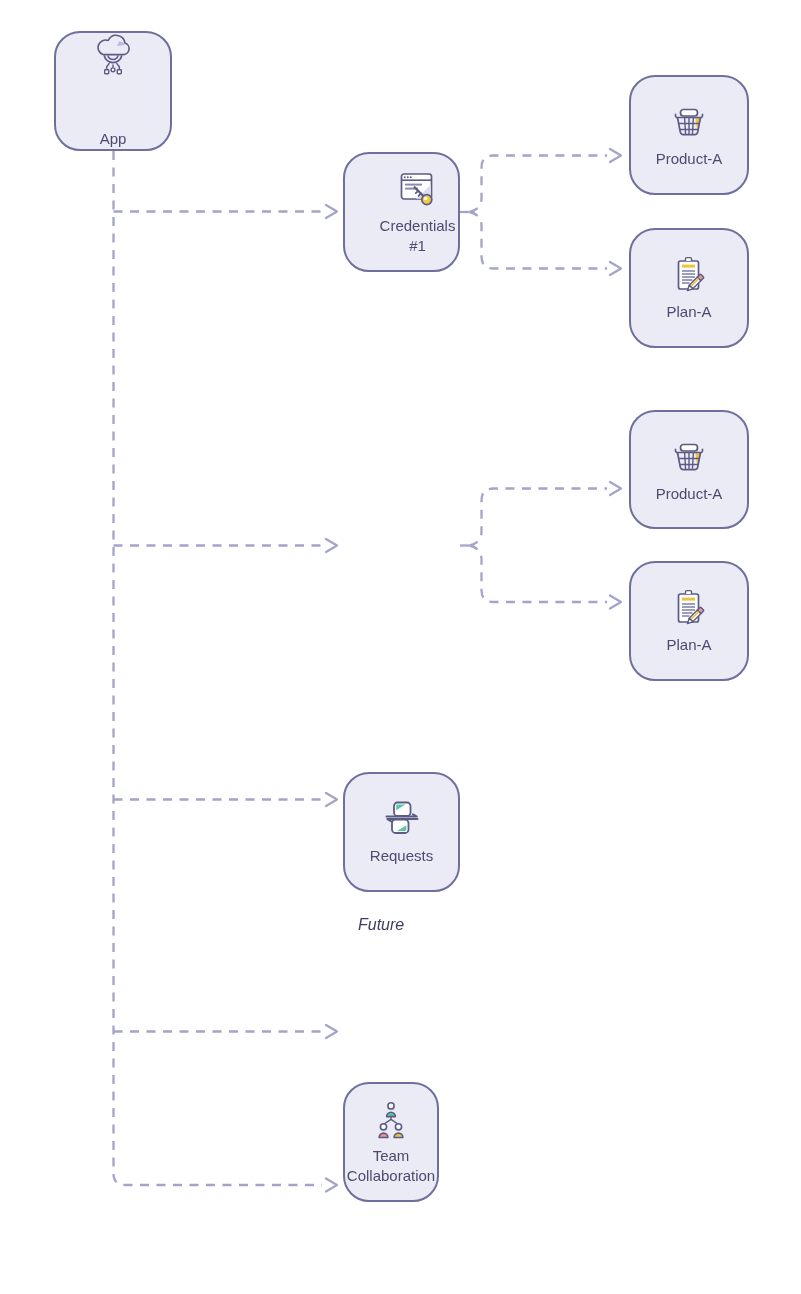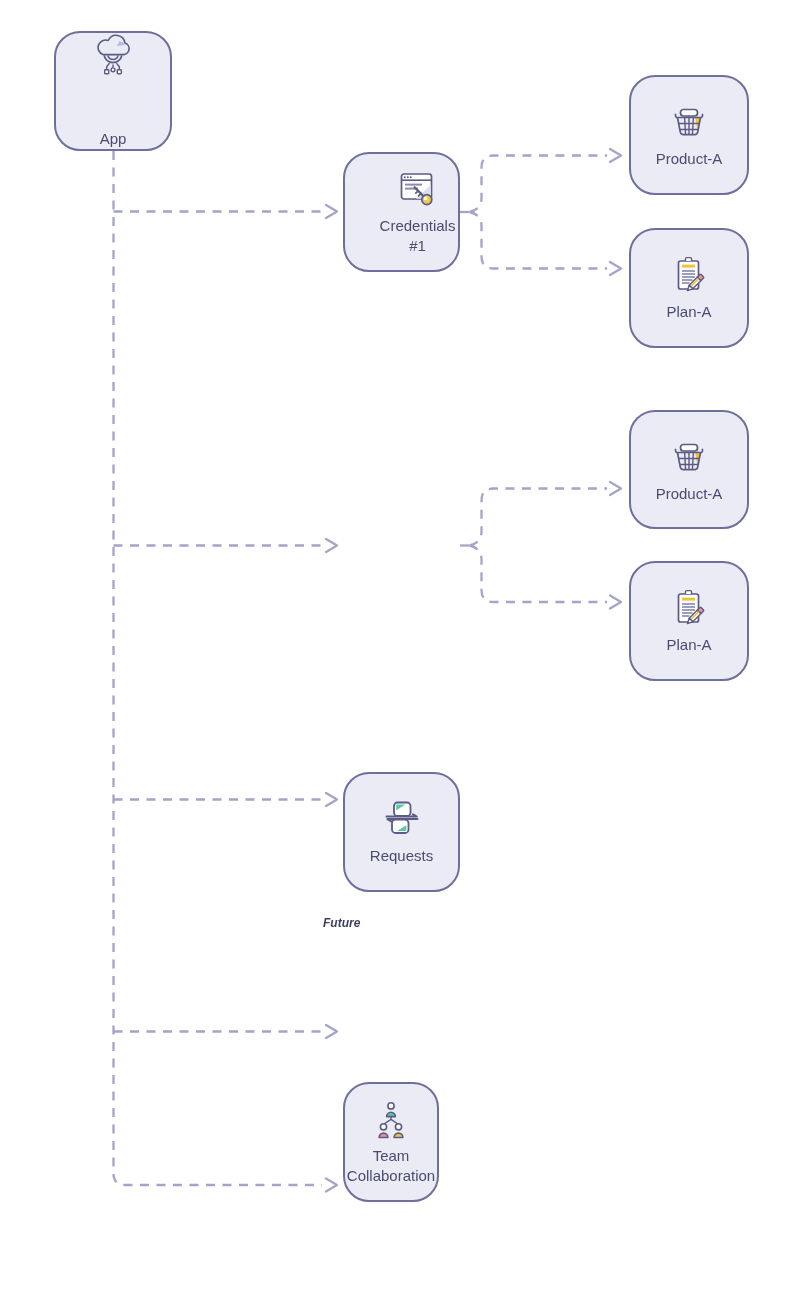--- a/index.html
+++ b/index.html
@@ -15,22 +15,22 @@
     background:#ebebf6;border:2px solid #6f6f9e;border-radius:26px;
     display:flex;flex-direction:column;align-items:center;justify-content:center;
     gap:2px;
   }
   .node .label{
     color:#4b4b70;font-size:15px;line-height:1.32;text-align:center;
     max-width:96px;
   }
   .node .icon{display:flex;align-items:center;justify-content:center;height:46px;}
   #future-label{
-    position:absolute;left:323px;top:916px;
-    color:#3e3e62;font-size:12px;font-weight:bold;font-style:italic;
+    position:absolute;left:358px;top:916px;
+    color:#3e3e62;font-size:16px;font-weight:normal;font-style:italic;
   }
   .symlib{position:absolute;width:0;height:0;overflow:hidden;}
 </style>
 </head>
 <body>
 
 <svg class="symlib" aria-hidden="true">
   <defs>
     <symbol id="sym-cloud-app" viewBox="0 0 48 46">
       <path d="M30.5 7.5 a8.5 8.5 0 0 1 6.2 3.8 l-8.6 1.4 z" fill="#b9bade"></path>

